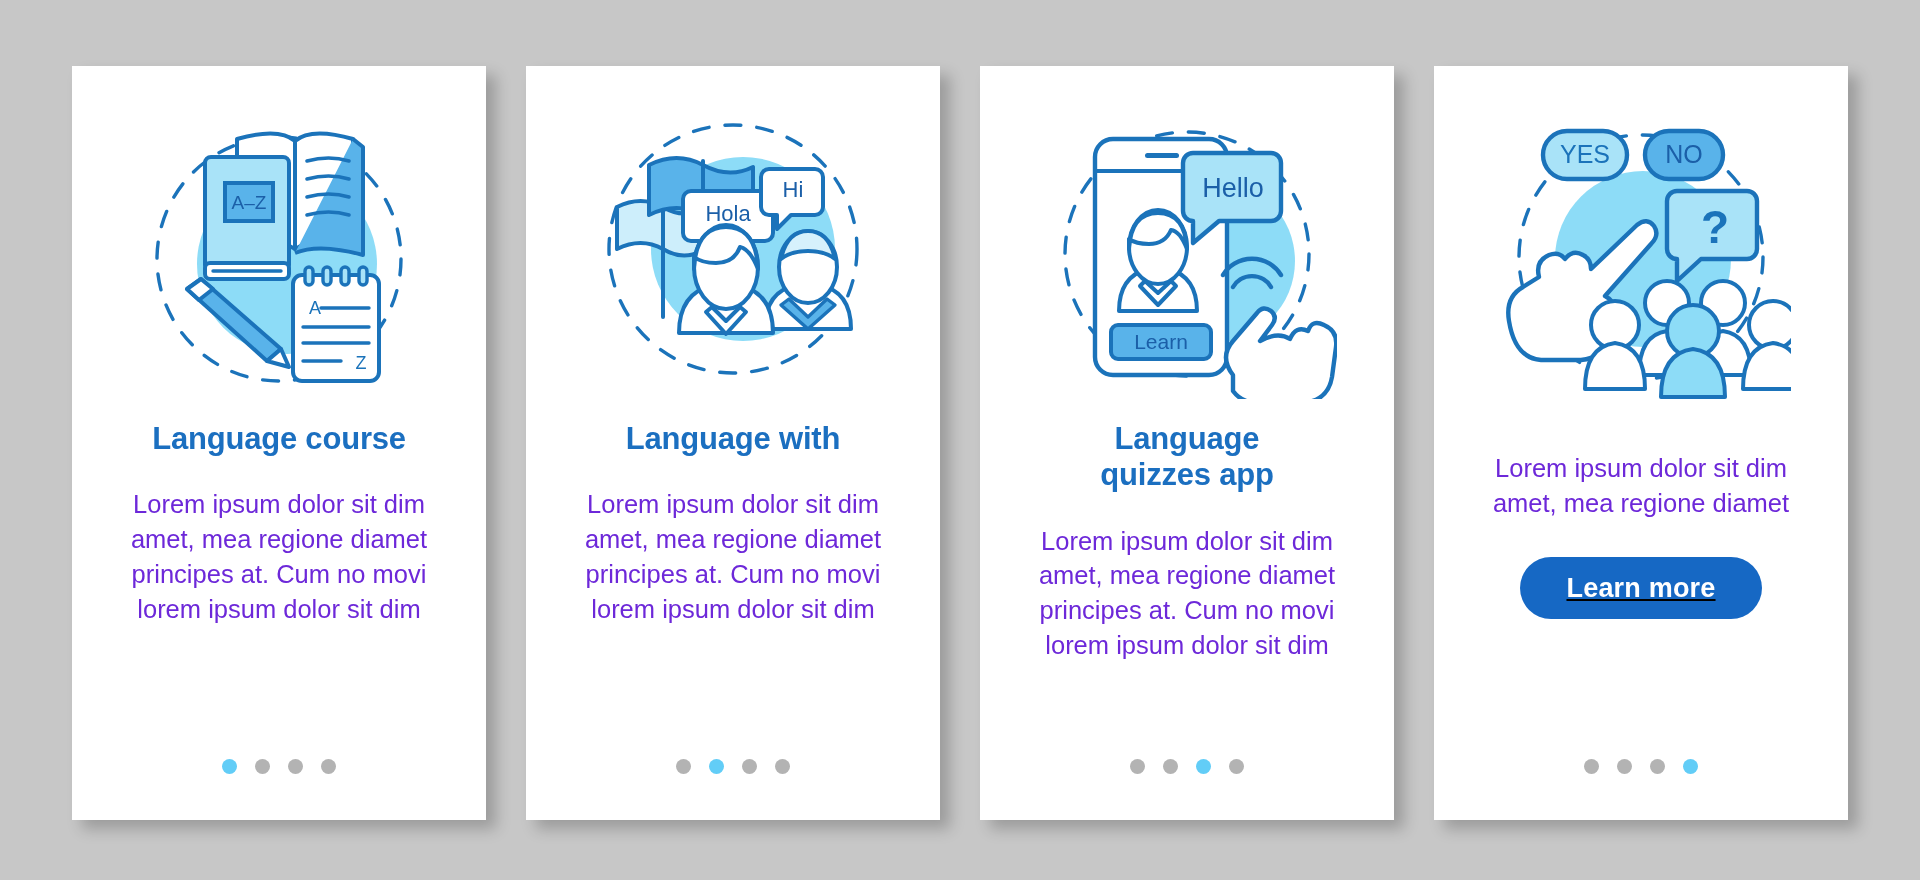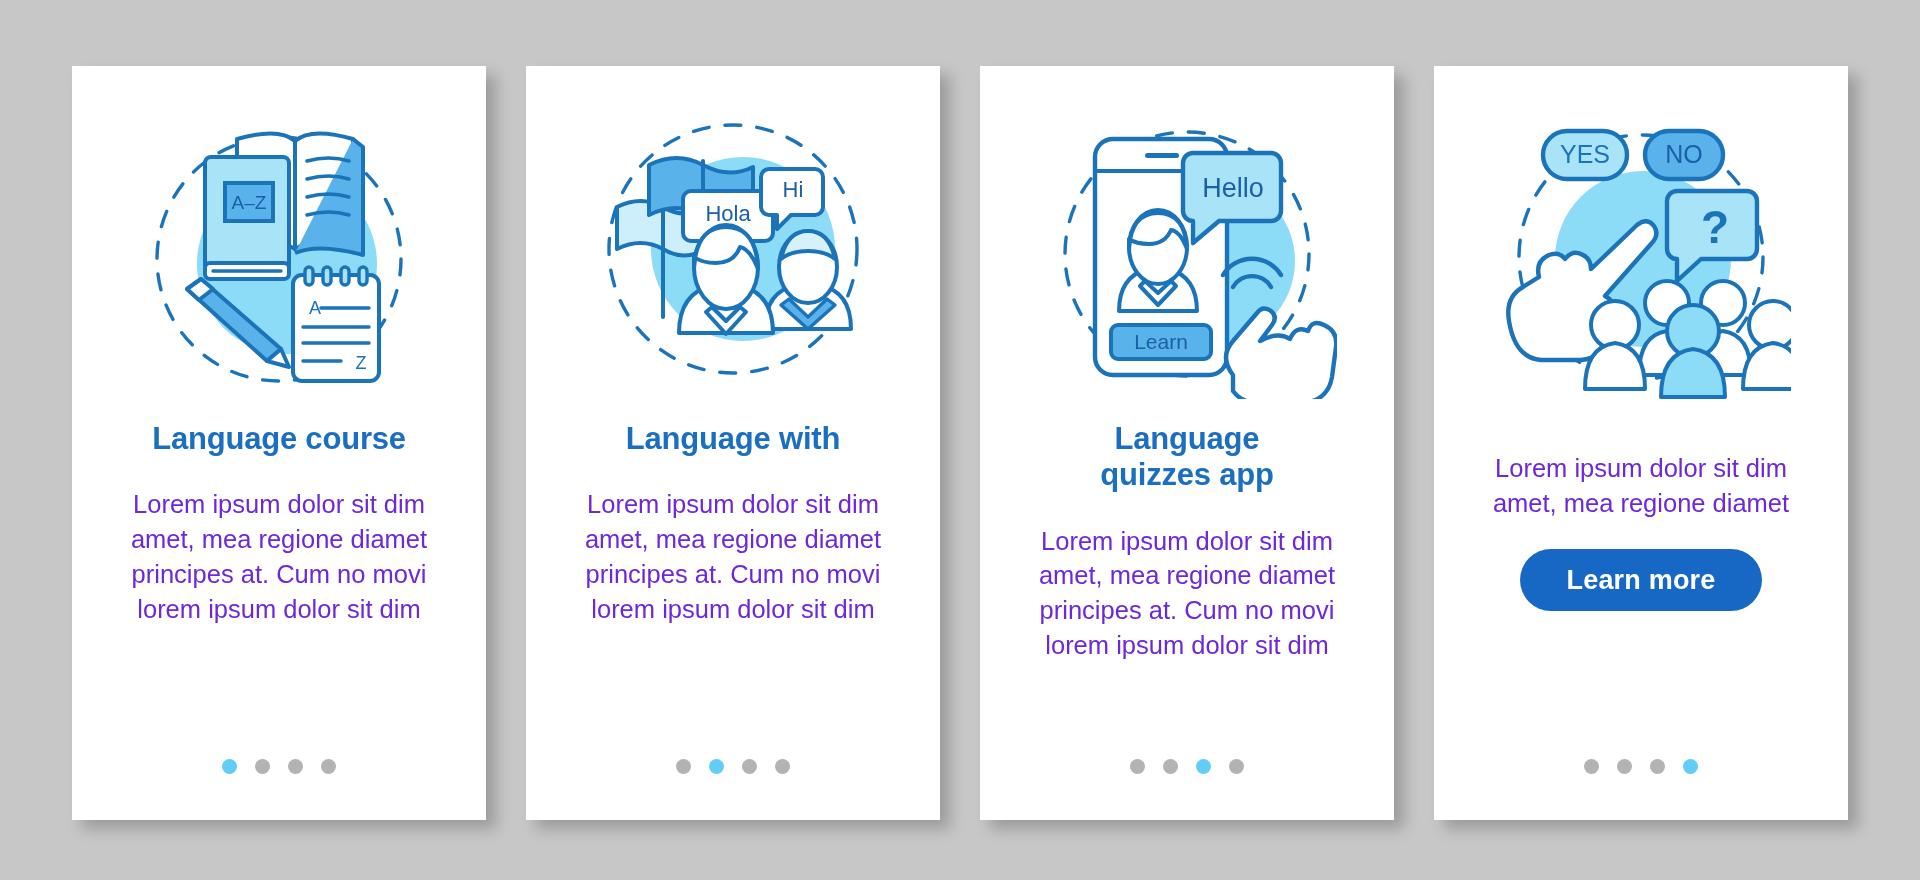--- a/index.html
+++ b/index.html
@@ -68,25 +68,26 @@
     font-size: 25.5px;
     line-height: 1.37;
     text-align: center;
     padding: 0 28px;
     font-weight: normal;
   }
   .card-body .ln { display: block; white-space: nowrap; }
 
   
   .cta-slot {
-    margin-top: 28px;
+    margin-top: 36px;
     height: 62px;
     display: flex;
     align-items: center;
     justify-content: flex-end;
+    text-decoration: underline;
   }
   .cta {
     background: #1668c4;
     color: #ffffff;
     font-size: 27px;
     font-weight: bold;
     border: none;
     border-radius: 32px;
     padding: 0 46px;
     height: 62px;

